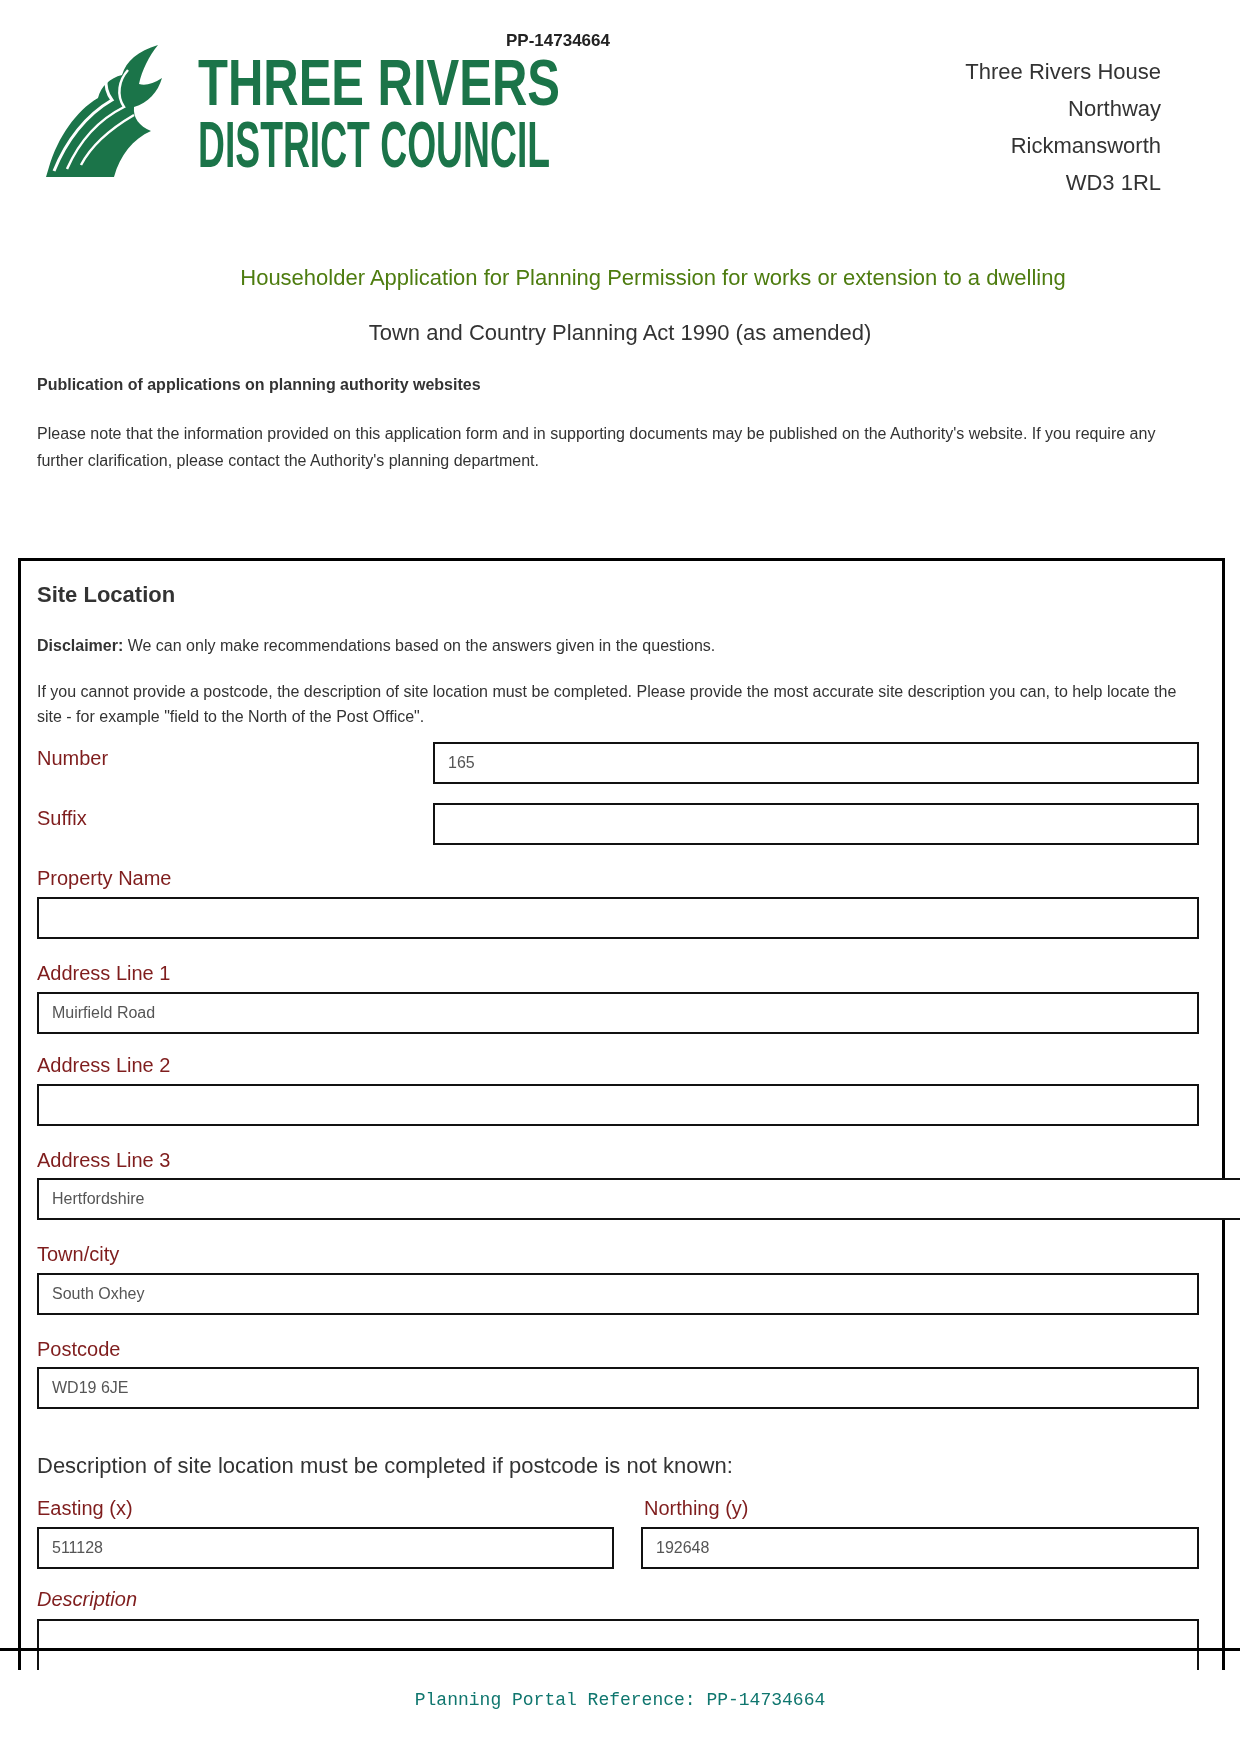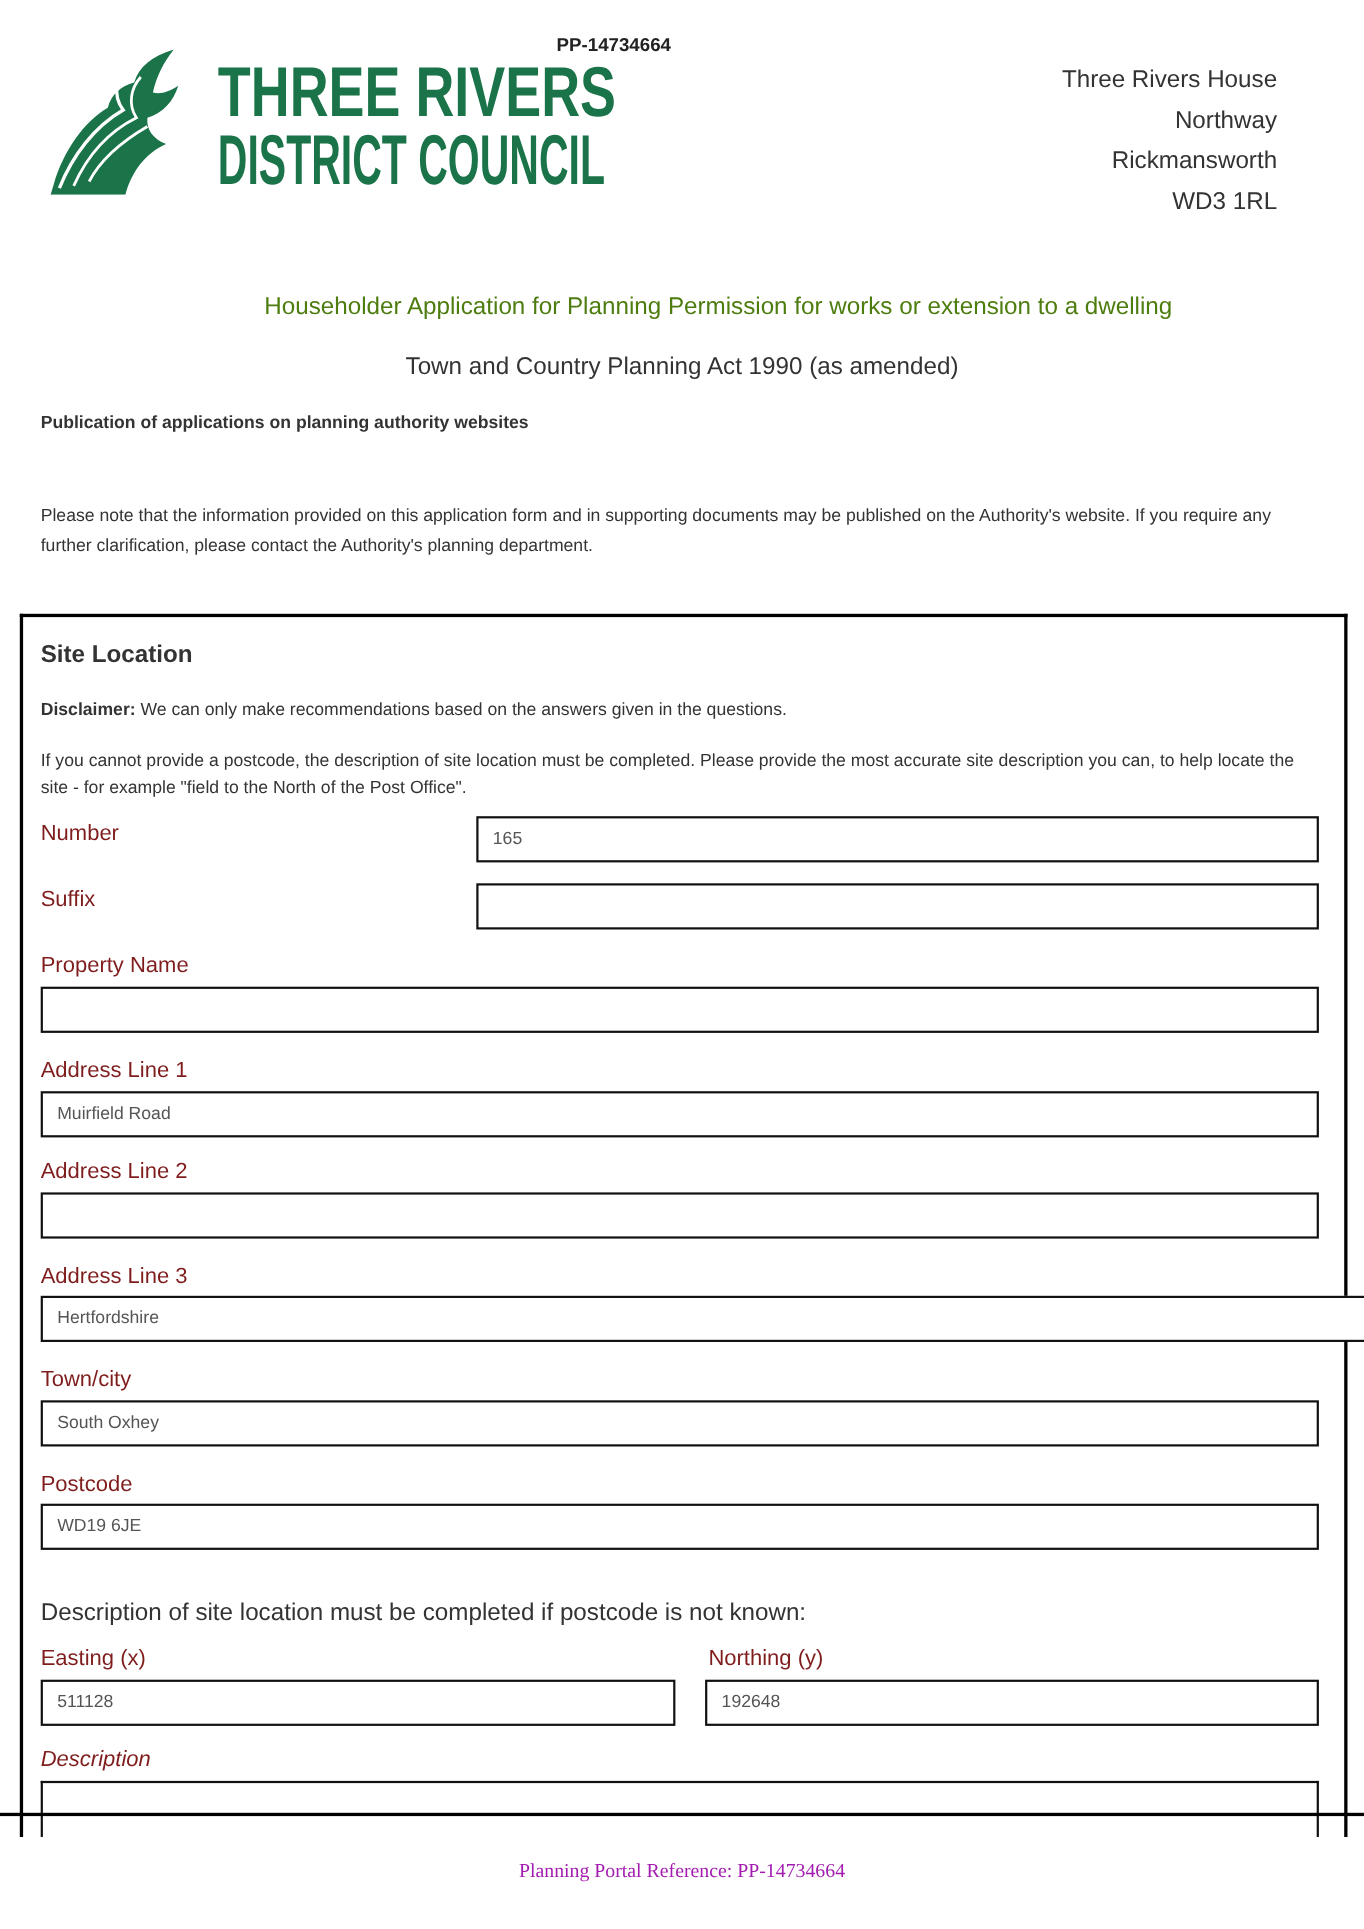--- a/index.html
+++ b/index.html
@@ -9,42 +9,42 @@
   }
   .pp-ref { position:absolute; top:31px; left:506px; font-size:17px; font-weight:bold; color:#222; }
   .logo { position:absolute; top:45px; left:40px; width:560px; height:132px; }
   .address-block {
     position:absolute; top:53px; right:79px; text-align:right;
     font-size:22px; line-height:37px; color:#333;
   }
   .doc-title { position:absolute; top:265px; left:0; width:100%; text-align:center; font-size:22px; color:#4d7c0f;margin-left:33px; }
   .doc-subtitle { position:absolute; top:320px; left:0; width:100%; text-align:center; font-size:22px; color:#333; }
   .pub-heading { position:absolute; top:376px; left:37px; font-size:16px; font-weight:bold; color:#333; }
-  .pub-text { position:absolute; top:420px; left:37px; width:1162px; font-size:16px; line-height:27px; color:#333;margin-top:36px; }
+  .pub-text { position:absolute; top:420px; left:37px; width:1162px; font-size:16px; line-height:27px; color:#333; }
 
   .section-box {
     position:absolute; top:536px; left:18px; width:1207px; height:1112px;
     border:3px solid #000; border-bottom:none; box-sizing:border-box; background:#fff;margin-top:22px;
   }
   .bx { position:absolute; }
   .sl-heading { font-size:22px; font-weight:bold; color:#333; }
   .sl-text { font-size:16px; color:#333; line-height:25px; }
   .sl-subheading { font-size:22px; color:#333; }
   .lbl { font-size:20px; color:#7f1d1d; white-space:nowrap; }
   .fld {
     position:absolute; box-sizing:border-box; height:42px;
     border:2px solid #111; background:#fff; padding:12px 13px;
     font-family:"Liberation Sans", sans-serif; font-size:16px; color:#555;
   }
   .fld.cut { border-bottom:none; height:51px; }
 
   .page-cut { position:absolute; top:1648px; left:0; width:1240px; height:3px; background:#000; }
   .footer {
     position:absolute; top:1690px; left:0; width:100%; text-align:center;
-    font-family:Liberation Serif, serif; font-size:18px; color:#a21caf;
+    font-family:Liberation Mono, monospace; font-size:18px; color:#0f766e;
   }
 </style>
 </head>
 <body>
 
 <div class="page">
 
   <div class="pp-ref">PP-14734664</div>
 
   <div class="logo">

